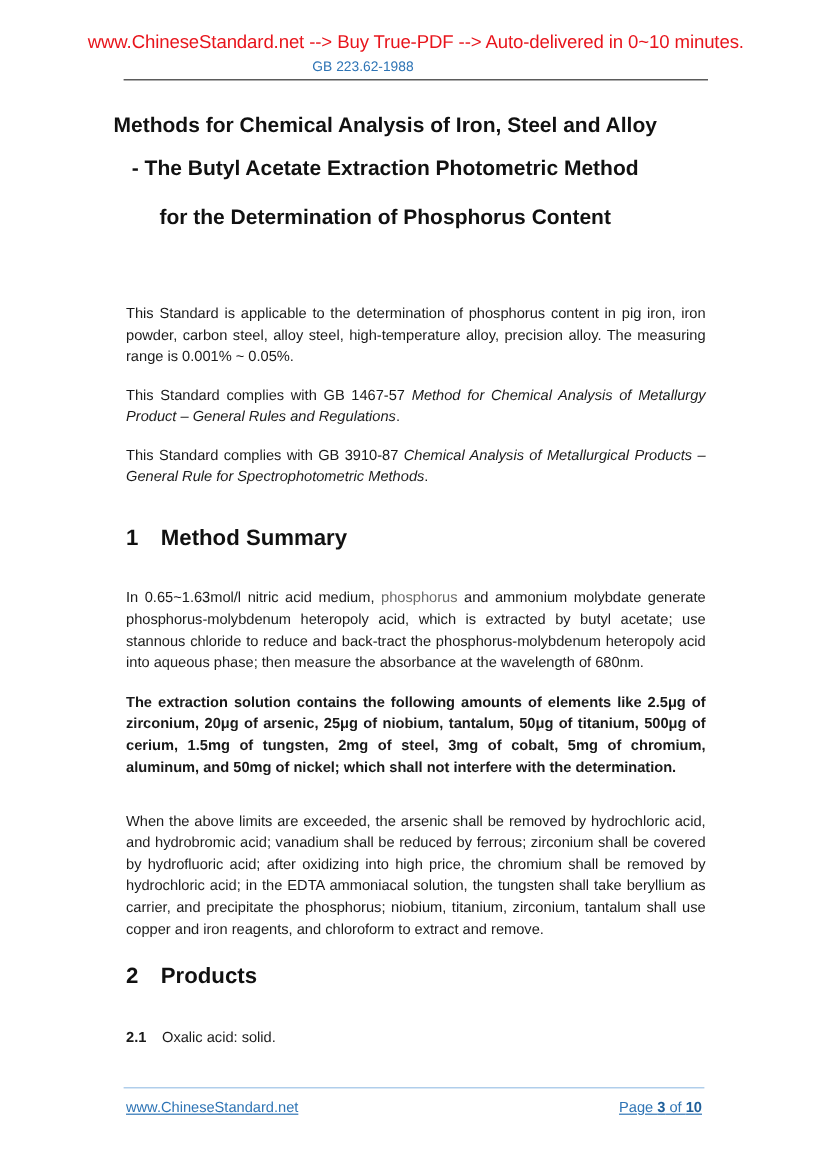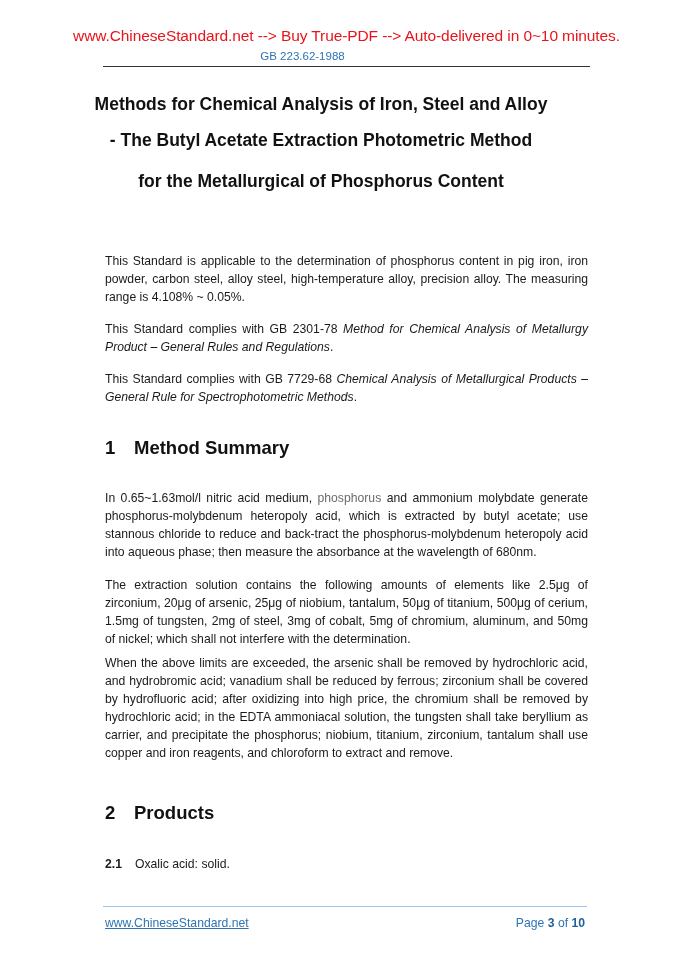--- a/index.html
+++ b/index.html
@@ -62,22 +62,22 @@
       font-size: 12.2px;
       line-height: 18px;
       text-align: justify;
       color: #1a1a1a;
     }
     .para i { font-style: italic; }
     .p1 { top: 252px; }
     .p2 { top: 320px; }
     .p3 { top: 370px; }
     .p4 { top: 489px; }
-    .p5 { top: 576px; }
-    .p6 { top: 654px; }
+    .p5 { top: 576px; font-weight: bold; }
+    .p6 { top: 675px; }
 
     .muted { color: #6b6b6b; }
 
     .heading {
       position: absolute;
       left: 105px;
       font-weight: bold;
       font-size: 18.5px;
       color: #111111;
     }
@@ -117,42 +117,43 @@
       color: #2e74b5;
       text-decoration: underline;
       cursor: pointer;
     }
     .footer-page {
       position: absolute;
       top: 916px;
       right: 108px;
       font-size: 12.2px;
       color: #2e74b5;
+      text-decoration: underline;
     }
     .footer-page b { font-weight: bold; color: #1f5f9a; }
   </style>
 </head>
 <body>
 
 <div class="promo">www.ChineseStandard.net --&gt; Buy True-PDF --&gt; Auto-delivered in 0~10 minutes.</div>
 <div class="std-code">GB 223.62-1988</div>
 <div class="header-rule"></div>
 
 <div class="title t1">Methods for Chemical Analysis of Iron, Steel and Alloy</div>
 <div class="title t2">- The Butyl Acetate Extraction Photometric Method</div>
-<div class="title t3">for the Metallurgical of Phosphorus Content</div>
+<div class="title t3">for the Determination of Phosphorus Content</div>
 
-<div class="para p1">This Standard is applicable to the determination of phosphorus content in pig iron, iron powder, carbon steel, alloy steel, high-temperature alloy, precision alloy. The measuring range is 4.108% ~ 0.05%.</div>
+<div class="para p1">This Standard is applicable to the determination of phosphorus content in pig iron, iron powder, carbon steel, alloy steel, high-temperature alloy, precision alloy. The measuring range is 0.001% ~ 0.05%.</div>
 
 <div class="para p2">
-  <span>This Standard complies with GB 2301-78 </span><i>Method for Chemical Analysis of Metallurgy Product – General Rules and Regulations</i><span>.</span>
+  <span>This Standard complies with GB 1467-57 </span><i>Method for Chemical Analysis of Metallurgy Product – General Rules and Regulations</i><span>.</span>
 </div>
 
 <div class="para p3">
-  <span>This Standard complies with GB 7729-68 </span><i>Chemical Analysis of Metallurgical Products – General Rule for Spectrophotometric Methods</i><span>.</span>
+  <span>This Standard complies with GB 3910-87 </span><i>Chemical Analysis of Metallurgical Products – General Rule for Spectrophotometric Methods</i><span>.</span>
 </div>
 
 <div class="heading h1">
   <span class="num">1</span><span>Method Summary</span>
 </div>
 
 <div class="para p4">
   <span>In 0.65~1.63mol/l nitric acid medium, </span><span class="muted">phosphorus</span><span> and ammonium molybdate generate phosphorus-molybdenum heteropoly acid, which is extracted by butyl acetate; use stannous chloride to reduce and back-tract the phosphorus-molybdenum heteropoly acid into aqueous phase; then measure the absorbance at the wavelength of 680nm.</span>
 </div>
 

